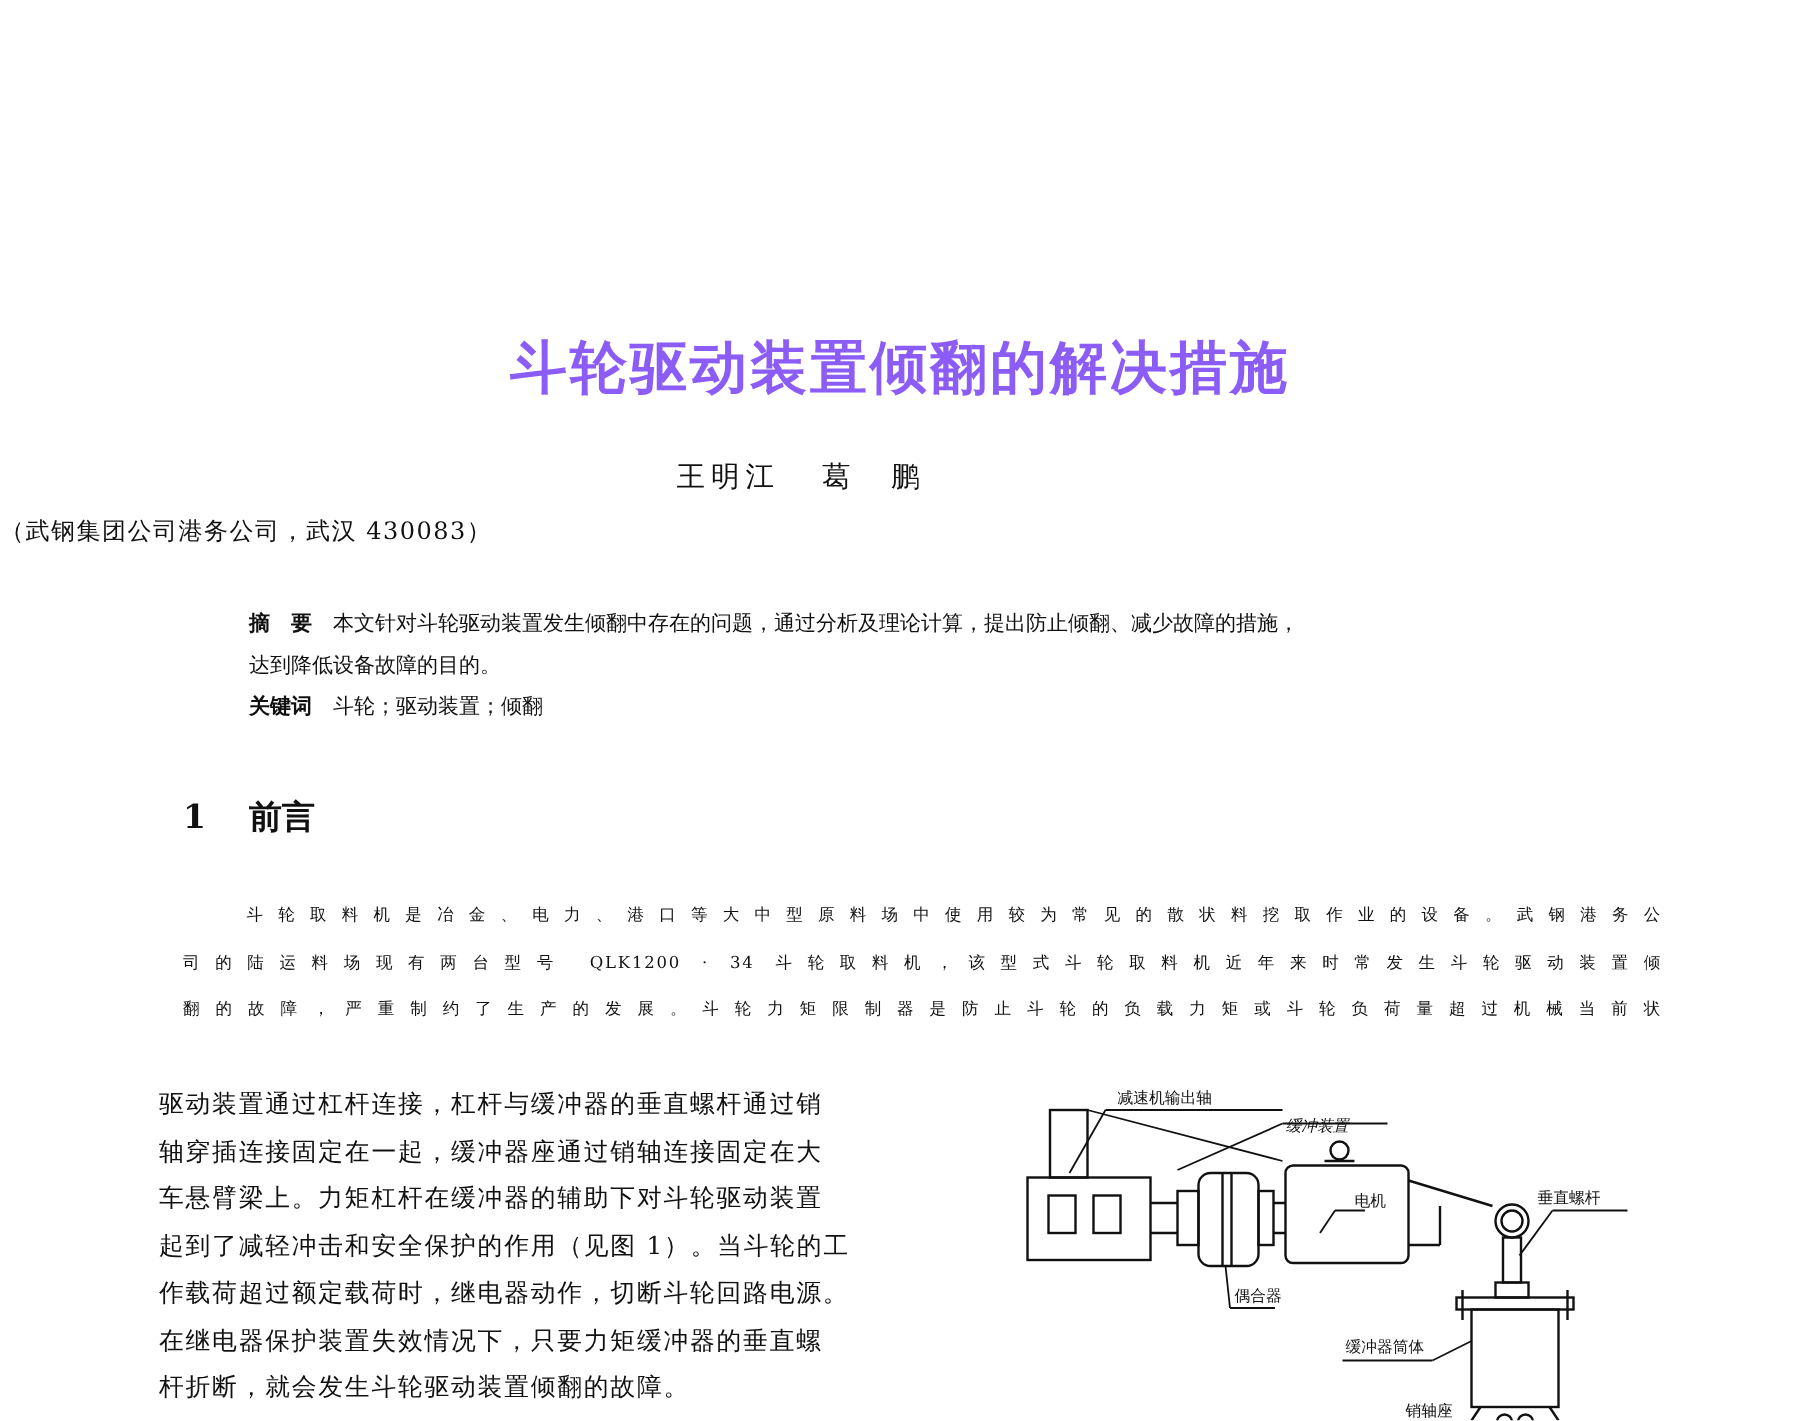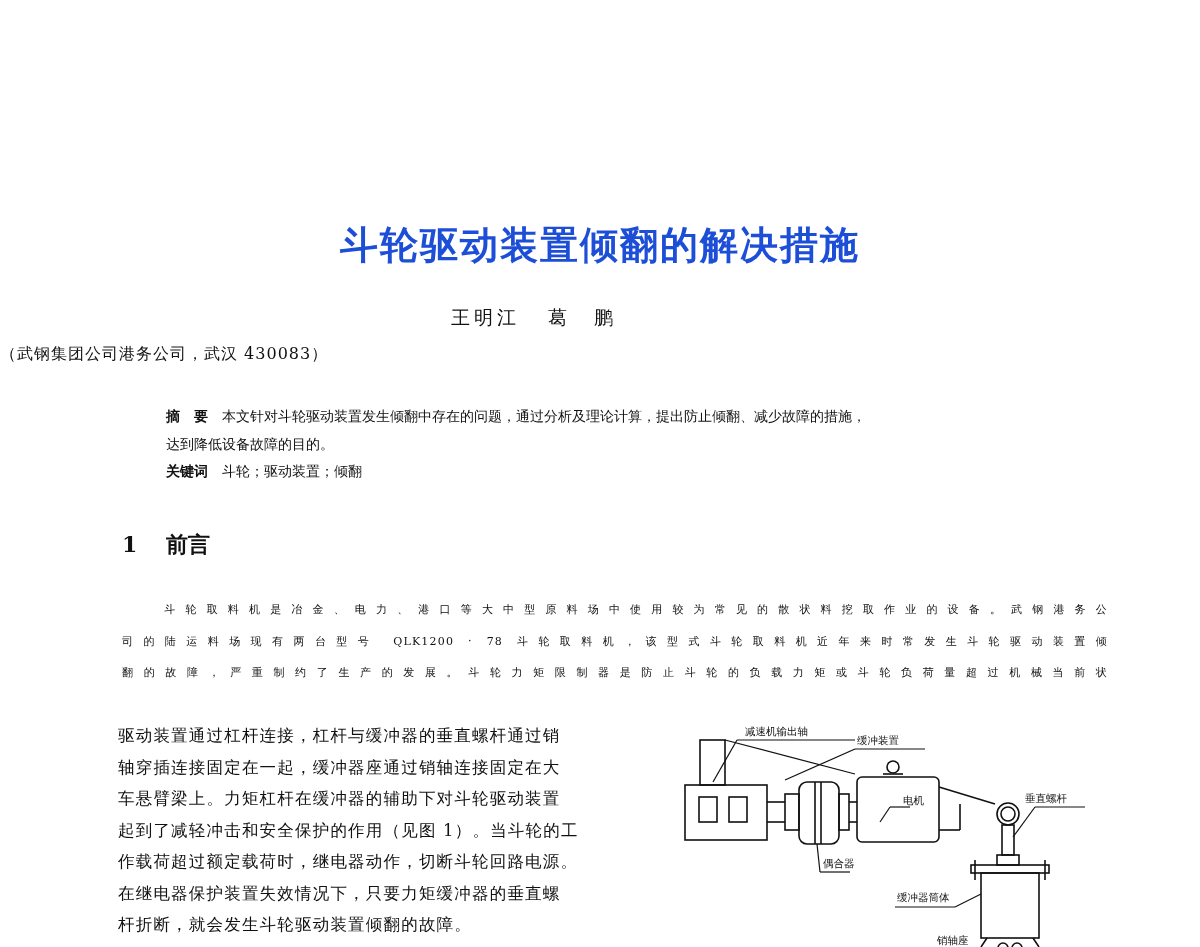--- a/index.html
+++ b/index.html
@@ -5,21 +5,21 @@
     html, body { margin: 0; padding: 0; background: #ffffff; }
     body {
       width: 1200px; height: 947px; position: relative; overflow: hidden;
       color: #111111;
       font-family: "DejaVu Serif", "Liberation Serif", serif;
     }
     .abs { position: absolute; white-space: nowrap; }
     .title {
       left: 0; width: 1200px; top: 220px; text-align: center;
       font-family: "DejaVu Sans", "Liberation Sans", sans-serif;
-      font-weight: bold; font-size: 38px; letter-spacing: 2px; color: #1d4ed8;
+      font-weight: bold; font-size: 38px; letter-spacing: 2px; color: #8b5cf6;
     }
     .authors {
       left: 0; width: 1068px; top: 305px; text-align: center;
       font-size: 19px; letter-spacing: 4px;
     }
     .authors .sep { display: inline-block; width: 28px; }
     .affil {
       left: 0; width: 1200px; top: 344px; text-align: left;
       font-size: 16px; letter-spacing: 1px;
     }
@@ -31,21 +31,21 @@
       font-family: "DejaVu Sans", "Liberation Sans", sans-serif;
     }
     .section .num { font-family: "DejaVu Serif", "Liberation Serif", serif; display: inline-block; width: 44px; }
     .para-full {
       left: 122px; width: 986px; top: 594px;
       font-size: 11px; line-height: 31.5px; white-space: normal;
       text-align: justify; letter-spacing: 1.2px;
     }
     .para-full .line { display: block; white-space: nowrap; text-align-last: justify; text-align: justify; }
     .para-left {
-      left: 118px; width: 548px; top: 720px;
+      left: 106px; width: 548px; top: 720px;
       font-size: 16.5px; line-height: 31.5px; white-space: normal; letter-spacing: 1.2px;
     }
     .para-left .line { display: block; white-space: nowrap; }
     .figure { left: 675px; top: 722px; width: 420px; height: 225px; }
     .figure svg { width: 420px; height: 225px; display: block; }
     .fig-label { position: absolute; font-size: 10.5px; font-family: "DejaVu Sans", "Liberation Sans", sans-serif; white-space: nowrap; color: #111; }
   </style>
 </head>
 <body>
 
@@ -66,21 +66,21 @@
     <span class="lbl">关键词</span><span class="gap"></span><span>斗轮；驱动装置；倾翻</span>
   </div>
 </div>
 
 <div class="abs section">
   <span class="num">1</span><span>前言</span>
 </div>
 
 <div class="abs para-full">
   <span class="line">　　斗轮取料机是冶金、电力、港口等大中型原料场中使用较为常见的散状料挖取作业的设备。武钢港务公</span>
-  <span class="line">司的陆运料场现有两台型号 QLK1200 · 78 斗轮取料机，该型式斗轮取料机近年来时常发生斗轮驱动装置倾</span>
+  <span class="line">司的陆运料场现有两台型号 QLK1200 · 34 斗轮取料机，该型式斗轮取料机近年来时常发生斗轮驱动装置倾</span>
   <span class="line">翻的故障，严重制约了生产的发展。斗轮力矩限制器是防止斗轮的负载力矩或斗轮负荷量超过机械当前状</span>
 </div>
 
 <div class="abs para-left">
   <span class="line">驱动装置通过杠杆连接，杠杆与缓冲器的垂直螺杆通过销</span>
   <span class="line">轴穿插连接固定在一起，缓冲器座通过销轴连接固定在大</span>
   <span class="line">车悬臂梁上。力矩杠杆在缓冲器的辅助下对斗轮驱动装置</span>
   <span class="line">起到了减轻冲击和安全保护的作用（见图 1）。当斗轮的工</span>
   <span class="line">作载荷超过额定载荷时，继电器动作，切断斗轮回路电源。</span>
   <span class="line">在继电器保护装置失效情况下，只要力矩缓冲器的垂直螺</span>
@@ -139,19 +139,19 @@
     <line x1="215" y1="85" x2="235" y2="85" stroke-width="1.2"></line>
     <line x1="215" y1="85" x2="205" y2="100" stroke-width="1.2"></line>
     <line x1="142" y1="122" x2="145" y2="150" stroke-width="1.2"></line>
     <line x1="145" y1="150" x2="175" y2="150" stroke-width="1.2"></line>
     <line x1="360" y1="85" x2="410" y2="85" stroke-width="1.2"></line>
     <line x1="360" y1="85" x2="338" y2="115" stroke-width="1.2"></line>
     <line x1="220" y1="185" x2="280" y2="185" stroke-width="1.2"></line>
     <line x1="280" y1="185" x2="306" y2="172" stroke-width="1.2"></line>
   </svg>
   <span class="fig-label" style="left:70px; top:3px;">减速机输出轴</span>
-  <span class="fig-label" style="left:182px; top:12px;">缓冲装置</span>
+  <span class="fig-label" style="left:182px; top:22px;font-style:italic;">缓冲装置</span>
   <span class="fig-label" style="left:228px; top:72px;">电机</span>
   <span class="fig-label" style="left:350px; top:70px;">垂直螺杆</span>
   <span class="fig-label" style="left:148px; top:135px;">偶合器</span>
   <span class="fig-label" style="left:222px; top:169px;">缓冲器筒体</span>
   <span class="fig-label" style="left:262px; top:212px;">销轴座</span>
 </div>
 
 </body></html>

